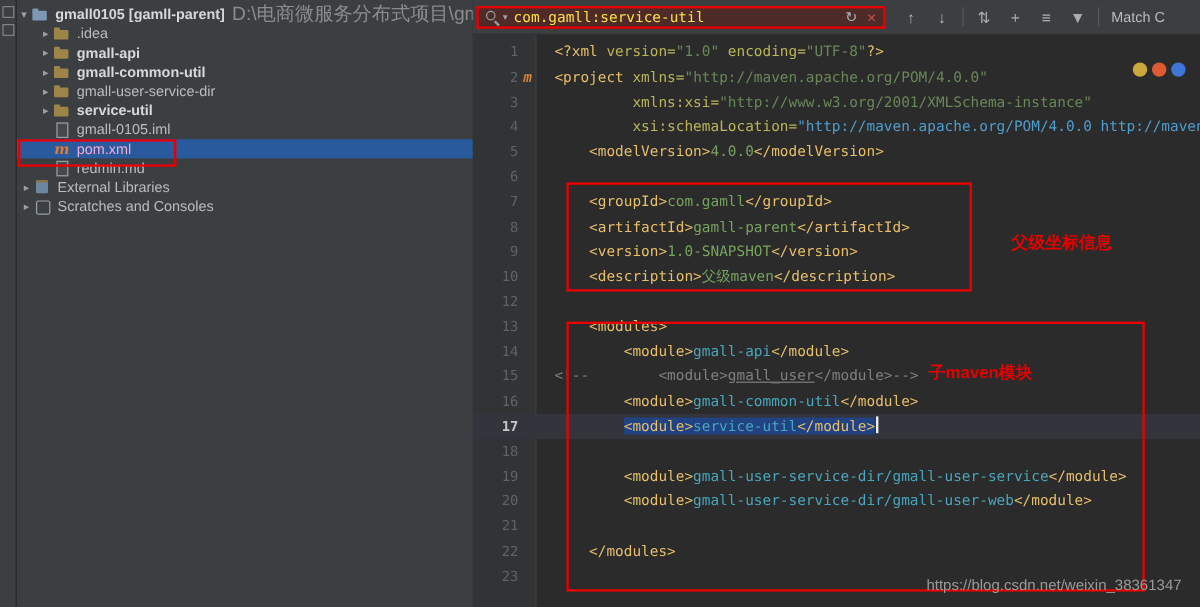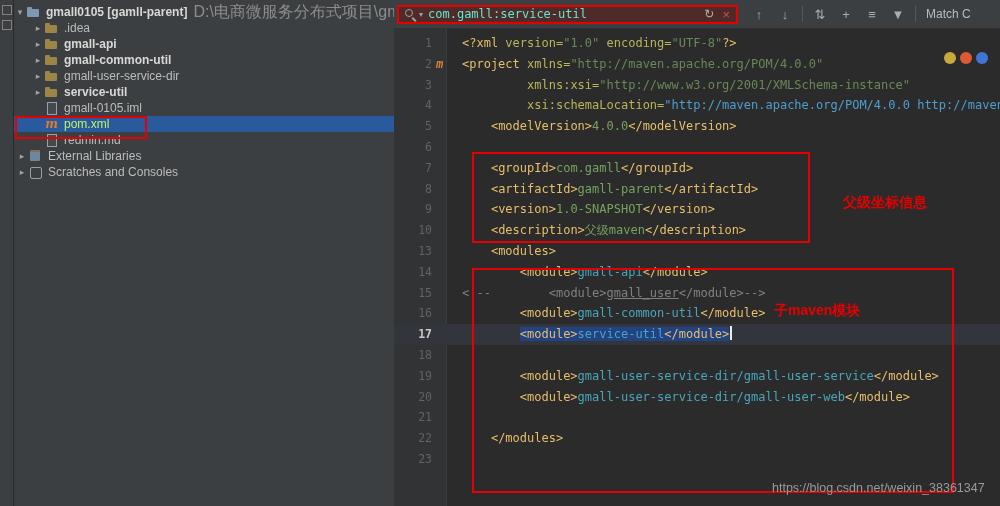--- a/index.html
+++ b/index.html
@@ -13,40 +13,40 @@
   .tool-strip{position:absolute;left:0;top:0;width:13px;height:506px;background:#3c3f41;border-right:1px solid #2a2a2a;z-index:5;}
   .strip-icon{width:8px;height:8px;border:1px solid #9a9a9a;margin:5px auto 0 auto;opacity:.75;}
 
   
   .sidebar{position:absolute;left:14px;top:0;width:380px;height:506px;background:#3c3f41;overflow:hidden;z-index:4;padding-top:4px;box-sizing:border-box;}
   .tree-row{height:16px;display:flex;align-items:center;font-size:12px;color:#bcbcbc;white-space:nowrap;cursor:default;}
   .tree-row.selected{background:#2a5a9e;color:#ffffff;}
   .chev{flex:0 0 12px;text-align:center;color:#9da0a3;font-size:9px;line-height:16px;}
   .lbl{margin-left:2px;text-align:center;}
   .lbl.b{font-weight:bold;color:#d8d8d8;}
-  .tree-row.selected .lbl{color:#bef264;}
+  .tree-row.selected .lbl{color:#f9a8d4;}
   .path{color:#8c8c8c;margin-left:6px;font-size:16px;}
   .ticon{flex:0 0 15px;height:14px;position:relative;margin-right:3px;}
   .ticon.folder::before{content:"";position:absolute;left:1px;top:4px;width:12px;height:8px;background:#9d8447;border-radius:1px;}
   .ticon.folder::after{content:"";position:absolute;left:1px;top:2px;width:5px;height:3px;background:#9d8447;border-radius:1px 1px 0 0;}
   .ticon.rootfolder::before{background:#7d97b5;}
   .ticon.rootfolder::after{background:#7d97b5;}
   .ticon.file::before{content:"";position:absolute;left:3px;top:1px;width:8px;height:11px;border:1px solid #9aa0aa;background:#46494c;}
   .ticon.maven{color:#e07a2e;font-family:"DejaVu Serif",serif;font-style:italic;font-weight:bold;font-size:12px;line-height:14px;text-align:center;}
   .ticon.lib::before{content:"";position:absolute;left:2px;top:3px;width:10px;height:9px;background:#6e87a0;border-radius:1px;box-shadow:0 -2px 0 #8b6f4e;}
   .ticon.scratch::before{content:"";position:absolute;left:2px;top:2px;width:10px;height:10px;border:1px solid #9aa0aa;border-radius:2px;}
 
   
   .find-bar{position:absolute;left:394px;top:0;width:606px;height:28px;background:#3c3f41;border-bottom:1px solid #2f3133;display:flex;align-items:center;z-index:6;overflow:hidden;}
   .search-field{margin-left:3px;width:341px;height:19px;box-sizing:border-box;background:#4e2b28;border:2px solid #e80000;display:flex;align-items:center;color:#e6e6e6;font-size:12px;}
   .mag{position:relative;width:13px;height:13px;margin:0 2px 0 5px;flex:0 0 13px;}
   .mag::before{content:"";position:absolute;left:1px;top:1px;width:6px;height:6px;border:1.5px solid #9aa0a6;border-radius:50%;}
   .mag::after{content:"";position:absolute;left:9px;top:9px;width:5px;height:1.5px;background:#9aa0a6;transform:rotate(45deg);transform-origin:0 0;}
   .mag-caret{color:#9aa0a6;font-size:8px;margin-right:5px;}
-  .query{font-family:"DejaVu Sans Mono",monospace;font-size:12px;color:#5eead4;white-space:nowrap;}
+  .query{font-family:"DejaVu Sans Mono",monospace;font-size:12px;color:#fde047;white-space:nowrap;}
   .field-spacer{flex:1;}
   .field-ic{color:#b0b3b5;font-size:12px;margin:0 4px;cursor:pointer;}
   .field-ic.close{color:#c75450;font-size:13px;margin-right:6px;}
   .fb-icons{display:flex;align-items:center;margin-left:8px;}
   .fb-icon{width:26px;text-align:center;color:#a9adb0;font-size:13px;cursor:pointer;}
   .fb-divider{width:1px;height:16px;background:#55585a;margin:0 4px;}
   .match-label{color:#b8bcc0;font-size:12px;margin-left:6px;white-space:nowrap;}
 
   
   .editor{position:absolute;left:394px;top:28px;width:606px;height:478px;background:#2b2b2b;z-index:3;overflow:hidden;
@@ -175,20 +175,21 @@
       <div class="line"><span class="gut">1</span><span class="gicon"></span><span class="code-text"><span class="c-tag">&lt;?xml </span><span class="c-attr">version=</span><span class="c-str">"1.0"</span><span class="c-pln"> </span><span class="c-attr">encoding=</span><span class="c-str">"UTF-8"</span><span class="c-tag">?&gt;</span></span></div>
       <div class="line"><span class="gut">2</span><span class="gicon">m</span><span class="code-text"><span class="c-tag">&lt;project </span><span class="c-attr">xmlns=</span><span class="c-str">"http://maven.apache.org/POM/4.0.0"</span></span></div>
       <div class="line"><span class="gut">3</span><span class="gicon"></span><span class="code-text"><span class="c-pln">         </span><span class="c-attr">xmlns:xsi=</span><span class="c-str">"http://www.w3.org/2001/XMLSchema-instance"</span></span></div>
       <div class="line"><span class="gut">4</span><span class="gicon"></span><span class="code-text"><span class="c-pln">         </span><span class="c-attr">xsi:schemaLocation=</span><span class="c-url">"http://maven.apache.org/POM/4.0.0 http://maven</span></span></div>
       <div class="line"><span class="gut">5</span><span class="gicon"></span><span class="code-text"><span class="c-pln">    </span><span class="c-tag">&lt;modelVersion&gt;</span><span class="c-txt">4.0.0</span><span class="c-tag">&lt;/modelVersion&gt;</span></span></div>
       <div class="line"><span class="gut">6</span><span class="gicon"></span><span class="code-text"></span></div>
       <div class="line"><span class="gut">7</span><span class="gicon"></span><span class="code-text"><span class="c-pln">    </span><span class="c-tag">&lt;groupId&gt;</span><span class="c-txt">com.gamll</span><span class="c-tag">&lt;/groupId&gt;</span></span></div>
       <div class="line"><span class="gut">8</span><span class="gicon"></span><span class="code-text"><span class="c-pln">    </span><span class="c-tag">&lt;artifactId&gt;</span><span class="c-txt">gamll-parent</span><span class="c-tag">&lt;/artifactId&gt;</span></span></div>
       <div class="line"><span class="gut">9</span><span class="gicon"></span><span class="code-text"><span class="c-pln">    </span><span class="c-tag">&lt;version&gt;</span><span class="c-txt">1.0-SNAPSHOT</span><span class="c-tag">&lt;/version&gt;</span></span></div>
       <div class="line"><span class="gut">10</span><span class="gicon"></span><span class="code-text"><span class="c-pln">    </span><span class="c-tag">&lt;description&gt;</span><span class="c-txt">父级maven</span><span class="c-tag">&lt;/description&gt;</span></span></div>
+      <div class="line"><span class="gut">12</span><span class="gicon"></span><span class="code-text"></span></div>
       <div class="line"><span class="gut">13</span><span class="gicon"></span><span class="code-text"><span class="c-pln">    </span><span class="c-tag">&lt;modules&gt;</span></span></div>
       <div class="line"><span class="gut">14</span><span class="gicon"></span><span class="code-text"><span class="c-pln">        </span><span class="c-tag">&lt;module&gt;</span><span class="c-mod">gmall-api</span><span class="c-tag">&lt;/module&gt;</span></span></div>
       <div class="line"><span class="gut">15</span><span class="gicon"></span><span class="code-text"><span class="c-com">&lt;!--        </span><span class="c-com">&lt;module&gt;</span><span class="c-comu">gmall_user</span><span class="c-com">&lt;/module&gt;--&gt;</span></span></div>
       <div class="line"><span class="gut">16</span><span class="gicon"></span><span class="code-text"><span class="c-pln">        </span><span class="c-tag">&lt;module&gt;</span><span class="c-mod">gmall-common-util</span><span class="c-tag">&lt;/module&gt;</span></span></div>
       <div class="line active"><span class="gut">17</span><span class="gicon"></span><span class="code-text"><span class="c-pln">        </span><span class="c-tag sel">&lt;module&gt;</span><span class="c-mod sel">service-util</span><span class="c-tag sel">&lt;/module&gt;</span><span class="caret"></span></span></div>
       <div class="line"><span class="gut">18</span><span class="gicon"></span><span class="code-text"></span></div>
       <div class="line"><span class="gut">19</span><span class="gicon"></span><span class="code-text"><span class="c-pln">        </span><span class="c-tag">&lt;module&gt;</span><span class="c-mod">gmall-user-service-dir/gmall-user-service</span><span class="c-tag">&lt;/module&gt;</span></span></div>
       <div class="line"><span class="gut">20</span><span class="gicon"></span><span class="code-text"><span class="c-pln">        </span><span class="c-tag">&lt;module&gt;</span><span class="c-mod">gmall-user-service-dir/gmall-user-web</span><span class="c-tag">&lt;/module&gt;</span></span></div>
       <div class="line"><span class="gut">21</span><span class="gicon"></span><span class="code-text"></span></div>
       <div class="line"><span class="gut">22</span><span class="gicon"></span><span class="code-text"><span class="c-pln">    </span><span class="c-tag">&lt;/modules&gt;</span></span></div>

